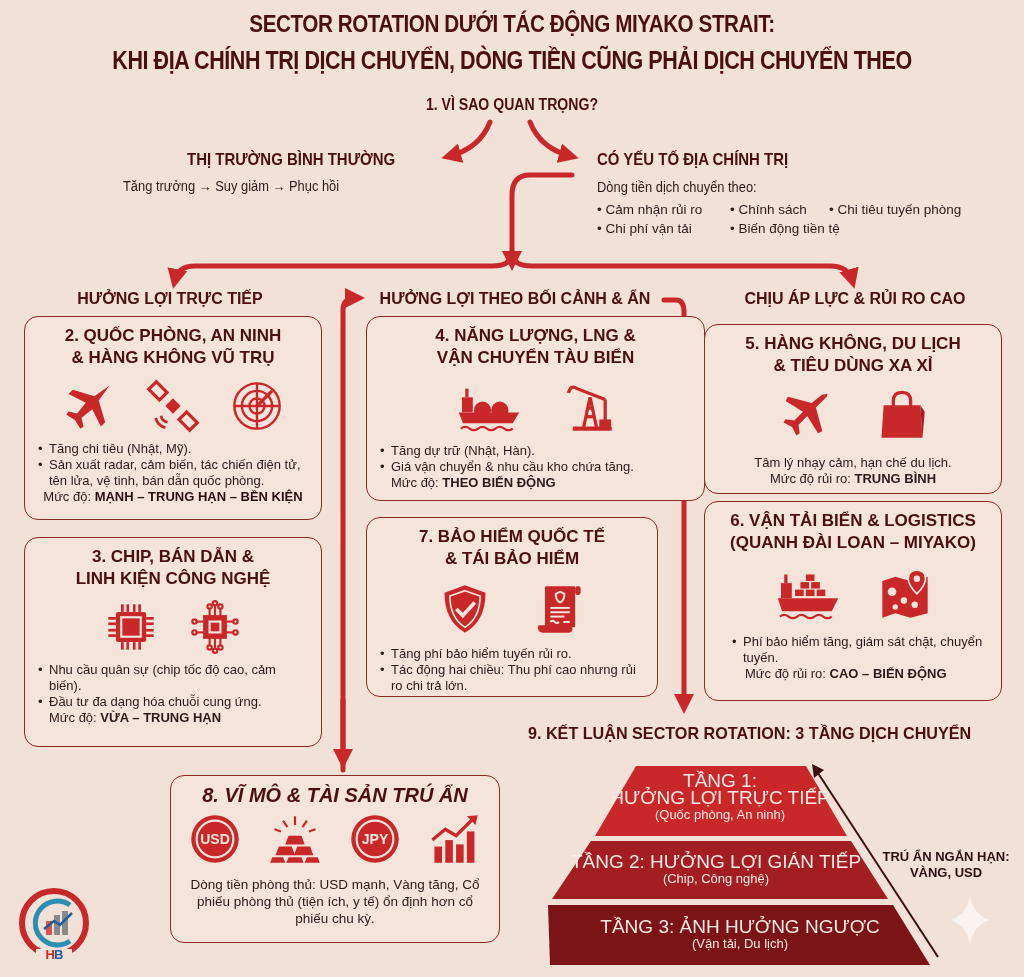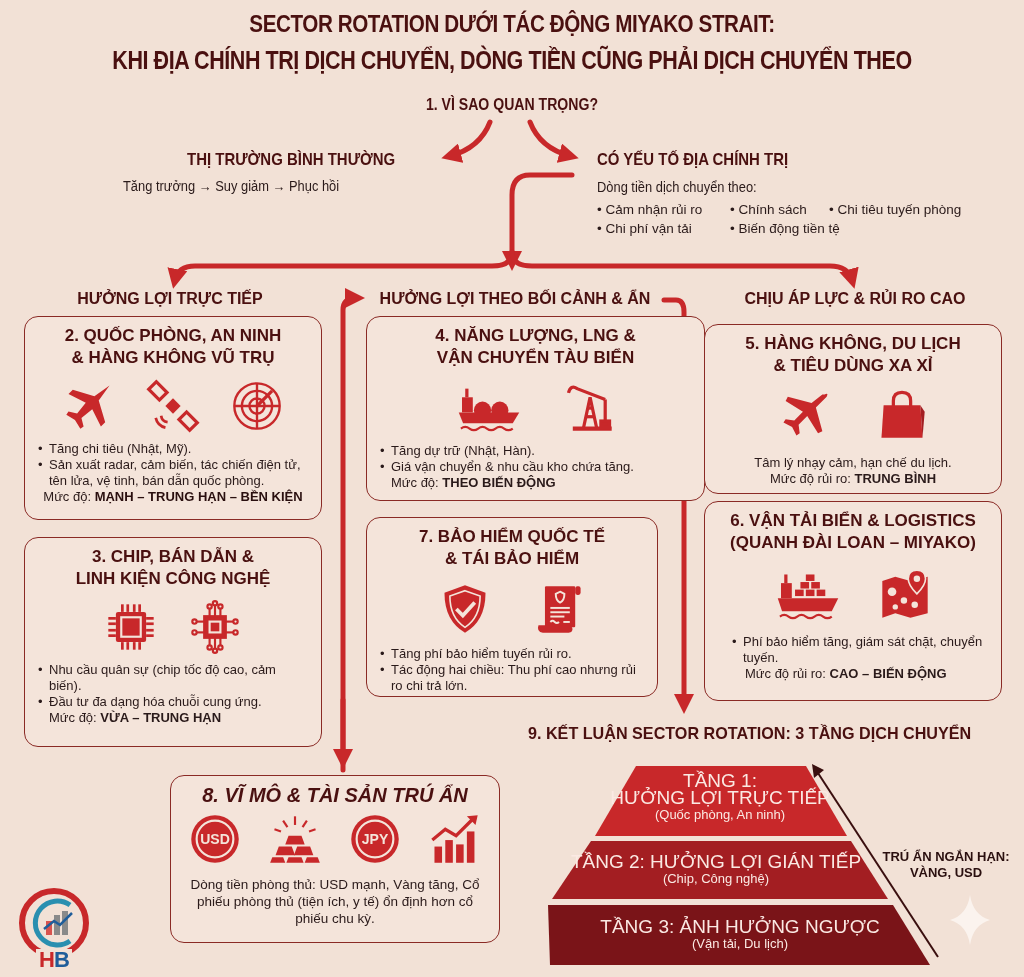--- a/index.html
+++ b/index.html
@@ -417,16 +417,16 @@
 <div class="abs" style="left:14px; top:883px; width:80px; height:86px;">
   <svg width="80" height="86" viewBox="0 0 80 86">
     <circle cx="40" cy="40" r="32" fill="none" stroke="#c8282a" stroke-width="6"></circle>
     <path d="M56 22 A22 22 0 1 0 56 58" fill="none" stroke="#2a8fb0" stroke-width="5"></path>
     <rect x="32" y="38" width="6" height="14" fill="#d9534f"></rect>
     <rect x="40" y="32" width="6" height="20" fill="#8a8a8a"></rect>
     <rect x="48" y="28" width="6" height="24" fill="#8a8a8a"></rect>
     <path d="M30 46 L40 38 L46 42 L58 30" fill="none" stroke="#1f5d9a" stroke-width="2.5"></path>
     <rect x="22" y="66" width="36" height="18" fill="#f2e1d6"></rect>
   </svg>
-  <div class="abs" style="left:22px; top:64px; width:36px; text-align:center; font-weight:bold; font-size:22px; letter-spacing:-1px;">
+  <div class="abs" style="left:22px; top:64px; width:36px; text-align:center; font-weight:bold; font-size:13px; letter-spacing:-1px;">
     <span style="color:#c8282a;">H</span><span style="color:#1f5d9a;">B</span>
   </div>
 </div>
 
 </body></html>

